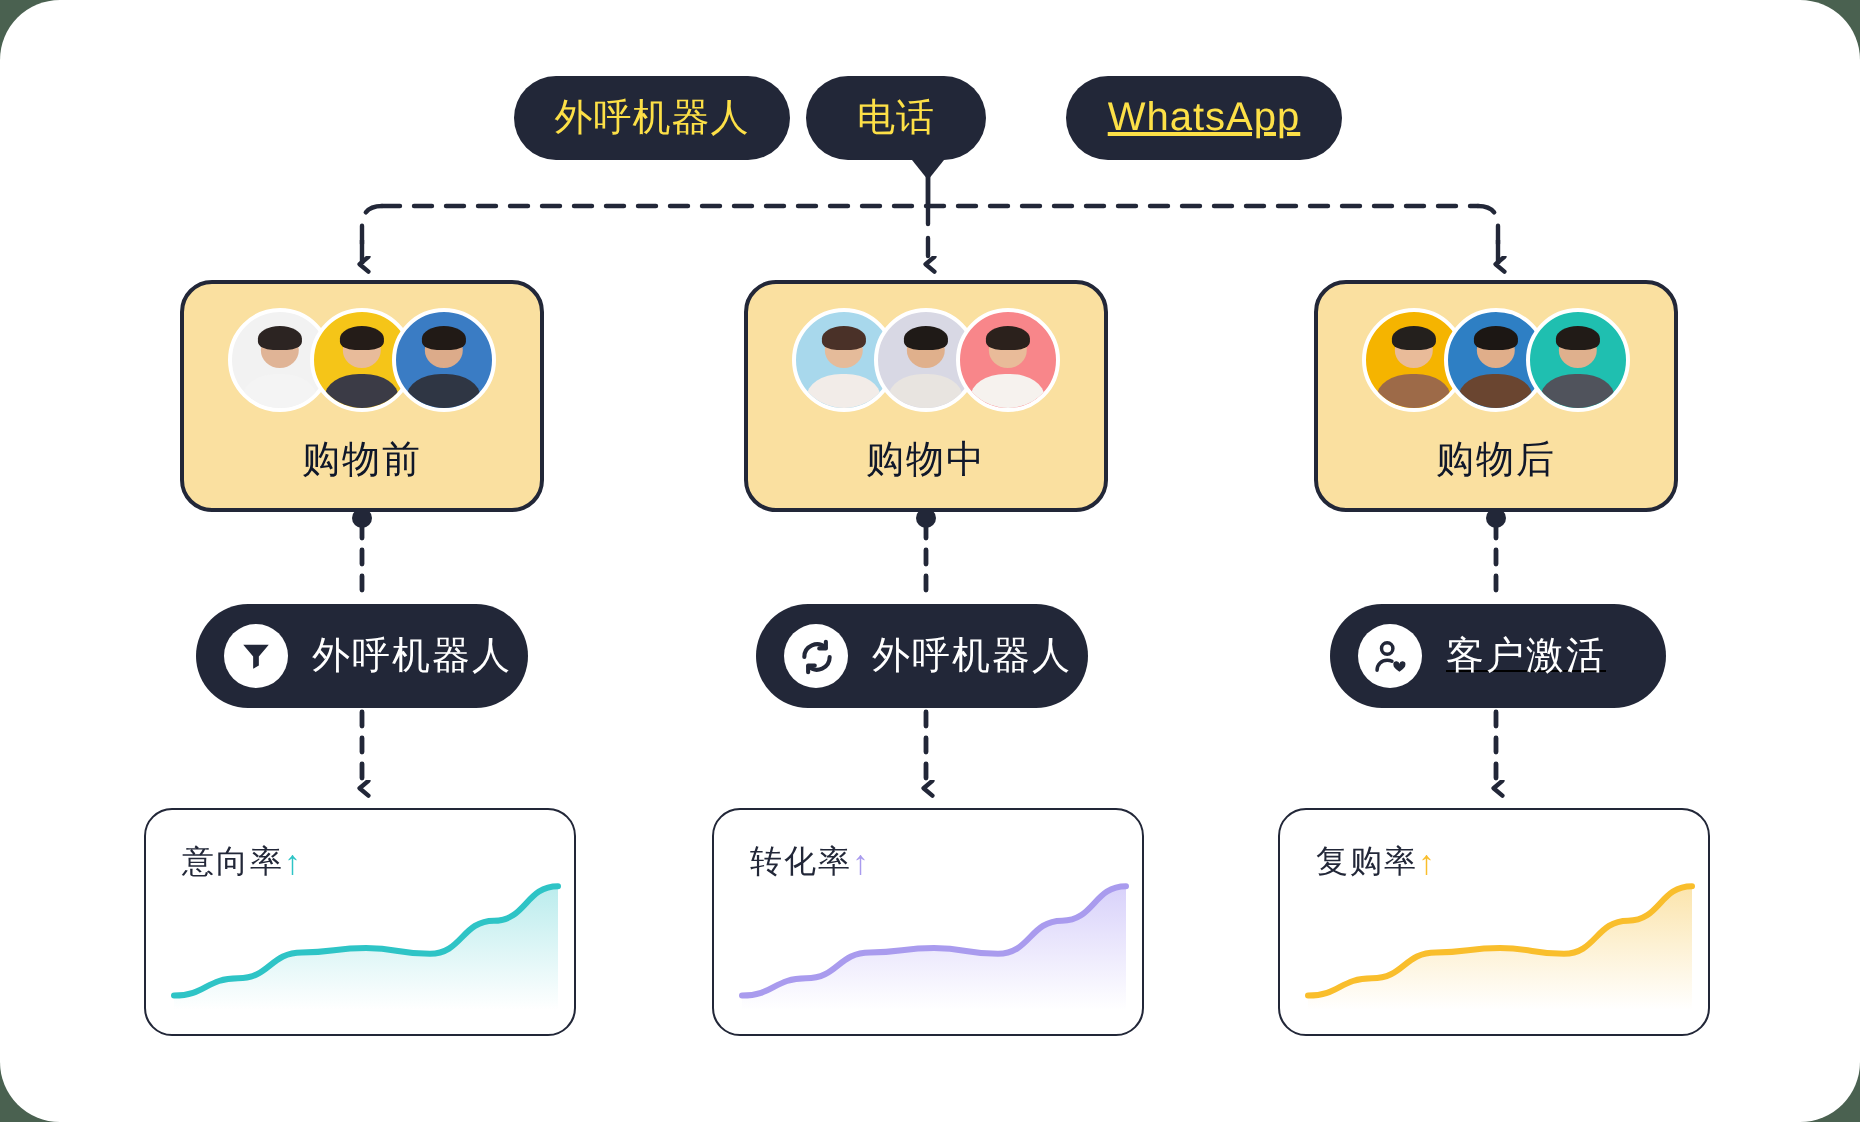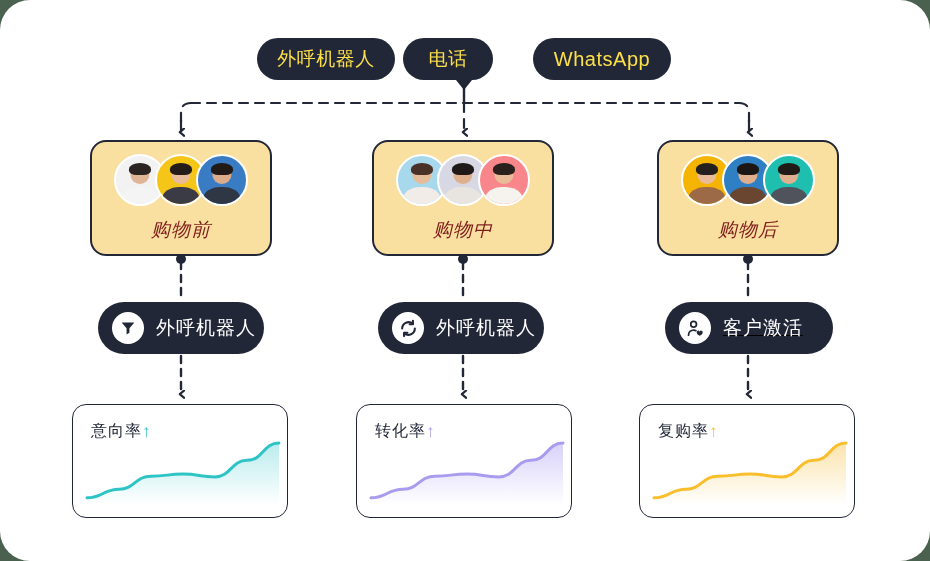--- a/index.html
+++ b/index.html
@@ -31,21 +31,21 @@
     display: flex;
     align-items: center;
     justify-content: center;
     font-size: 19px;
     letter-spacing: 0.5px;
     white-space: nowrap;
   }
   .chan { height: 42px; top: 38px; }
   #chan-0 { left: 257px; width: 138px; }
   #chan-1 { left: 403px; width: 90px;  }
-  #chan-2 { left: 533px; width: 138px; font-size: 20px; }
+  #chan-2 { left: 533px; width: 138px; font-size: 20px; text-decoration: underline; }
 
   
   .stage-card {
     position: absolute;
     top: 140px;
     width: 182px;
     height: 116px;
     background: #FAE0A0;
     border: 2.5px solid #222738;
     border-radius: 16px;
@@ -91,23 +91,22 @@
     position: absolute;
     left: 50%; top: 14%;
     width: 46%; height: 26%;
     transform: translateX(-50%);
     border-radius: 50% 50% 34% 34%;
     background: #2a2424;
   }
   .stage-label {
     margin-top: 10px;
     font-size: 19px;
-    color: #7f1d1d;
+    color: #0f172a;
     letter-spacing: 1px;
-    font-style: italic;
   }
 
   
   .action-pill {
     position: absolute;
     top: 302px;
     height: 52px;
     background: #222738;
     border-radius: 999px;
     display: flex;

